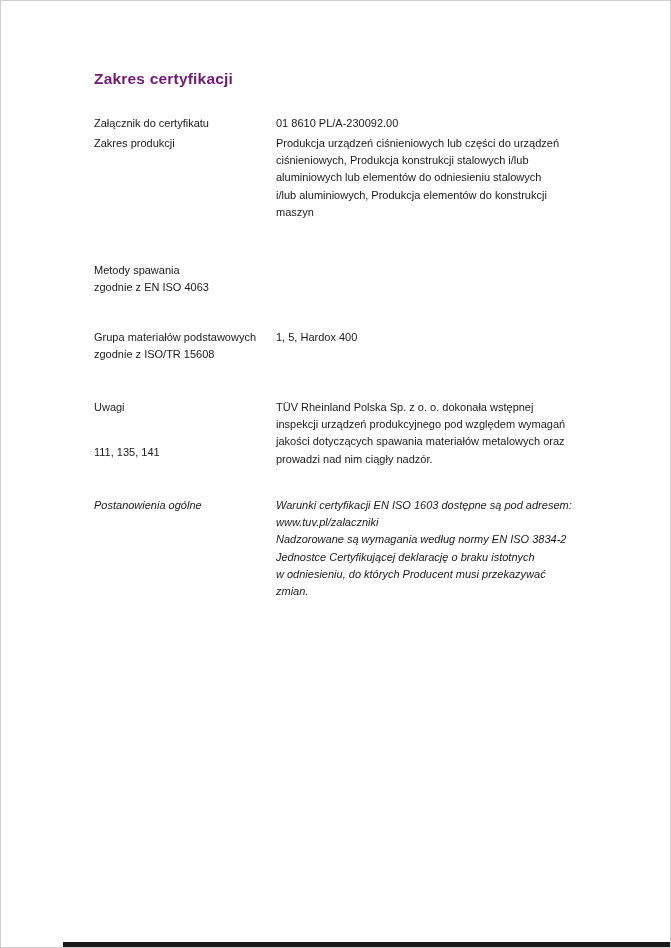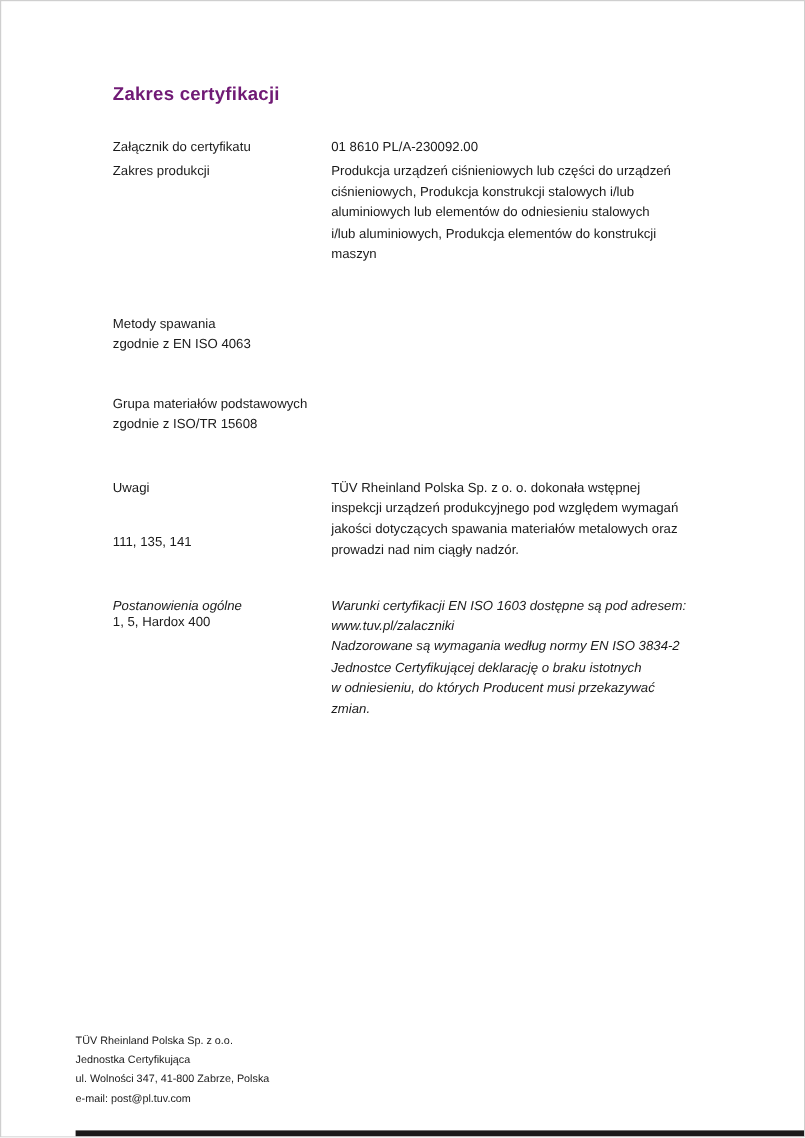--- a/index.html
+++ b/index.html
@@ -21,21 +21,21 @@
   .row {
     position:absolute; left:93px;
     display:flex; align-items:flex-start;
     font-size:11px; line-height:17.2px;
   }
   .col-label { flex:0 0 182px; width:182px; }
   .col-value { width:305px; }
   .r1 { top:114px; }
   .r2 { top:134px; }
   .r3 { top:261px;flex-direction:column; }
-  .r4 { top:328px;flex-direction:column; }
+  .r4 { top:328px; }
   .r5 { top:398px; }
   .r6 { top:496px;font-style:italic; }
   .footer {
     position:absolute; left:62px; top:858px;
     font-size:9px; line-height:16px;
     color:#1a1a1a;
   }
   .bottom-bar {
     position:absolute; left:62px; right:0; bottom:0;
     height:5px; background:#1a1a1a;
@@ -110,22 +110,16 @@
     <div class="col-value">
       <div class="line">Warunki certyfikacji EN ISO 1603 dostępne są pod adresem:</div>
       <div class="line">www.tuv.pl/zalaczniki</div>
       <div class="line">Nadzorowane są wymagania według normy EN ISO 3834-2</div>
       <div class="line">Jednostce Certyfikującej deklarację o braku istotnych</div>
       <div class="line">w odniesieniu, do których Producent musi przekazywać</div>
       <div class="line">zmian.</div>
     </div>
   </div>
 
-  <div class="footer">
-    <div class="line">TÜV Rheinland Polska Sp. z o.o.</div>
-    <div class="line">Jednostka Certyfikująca</div>
-    <div class="line">ul. Wolności 347, 41-800 Zabrze, Polska</div>
-    <div class="line">e-mail: post@pl.tuv.com</div>
-  </div>
 
   <div class="bottom-bar"></div>
 
 </div>
 
 </body></html>

